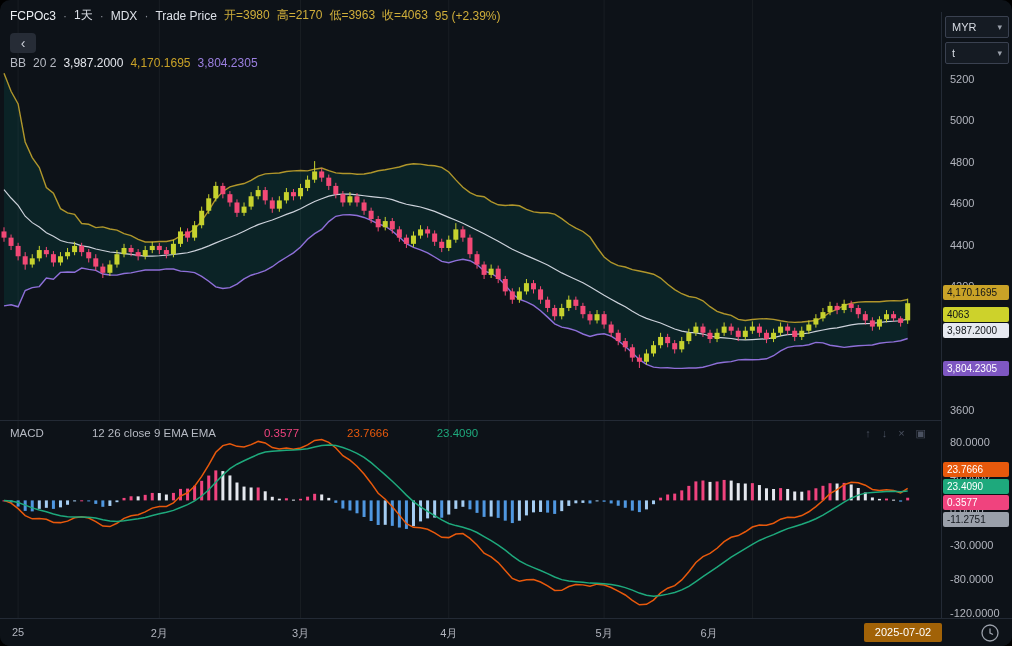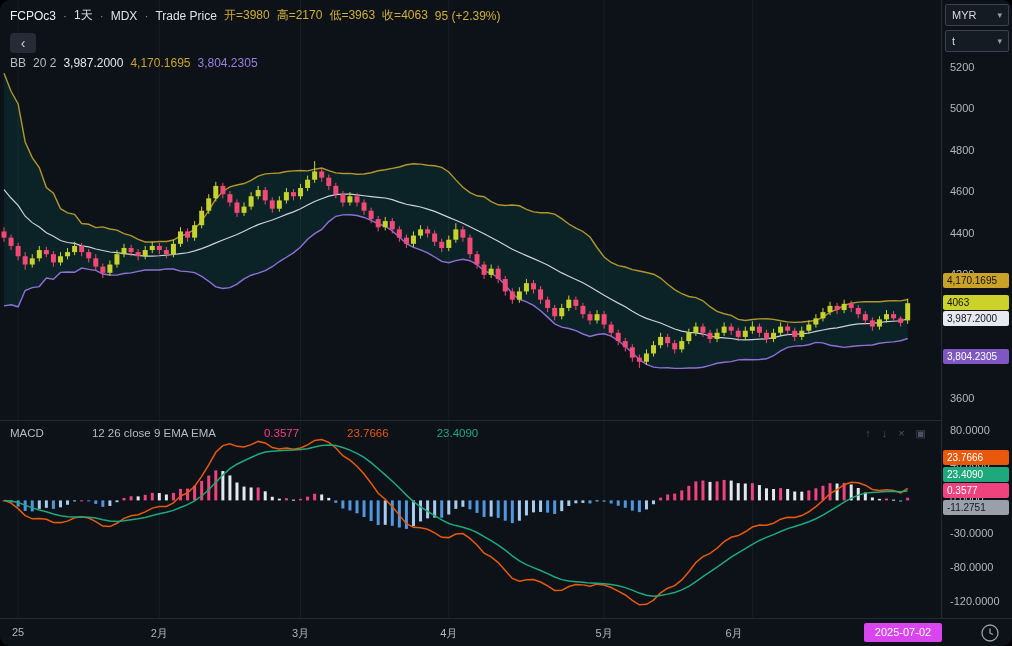--- a/index.html
+++ b/index.html
@@ -1,21 +1,21 @@
 <!DOCTYPE html>
 <html><head>
 <meta charset="utf-8">
 <style>
   html,body{margin:0;padding:0;background:#000;}
   .app{position:relative;width:1012px;height:646px;background:#0d1218;overflow:hidden;
        font-family:"Liberation Sans",sans-serif;color:#d1d4dc;border-radius:10px;}
   .price-pane{position:absolute;left:0;top:0;width:942px;height:420px;}
   .macd-pane{position:absolute;left:0;top:420px;width:942px;height:198px;border-top:1px solid #232a35;}
   .price-pane svg,.macd-pane svg{position:absolute;left:0;top:0;display:block;}
-  .right-axis{position:absolute;right:0;top:0;width:70px;height:618px;border-left:1px solid #232a35;background:#0d1218;z-index:2;}
+  .right-axis{position:absolute;right:0;top:12px;width:70px;height:618px;border-left:1px solid #232a35;background:#0d1218;z-index:2;}
   .time-axis{position:absolute;left:0;top:618px;width:1012px;height:28px;border-top:1px solid #232a35;background:#0d1218;z-index:3;}
   .legend{position:absolute;display:flex;gap:7px;align-items:center;z-index:4;white-space:nowrap;}
   .legend1{top:7px;left:10px;font-size:12px;color:#dde1e8;}
   .legend2{top:56px;left:10px;font-size:12px;}
   .macd-legend{top:6px;left:10px;font-size:11.5px;gap:48px;}
   .sym{color:#eceff3;}
   .dim{color:#868b94;}
   .dim2{color:#b6bac3;}
   .gold{color:#cfae3a;}
   .v-basis{color:#e3e6ec;}
@@ -28,21 +28,21 @@
             border-radius:4px;color:#cfd3dc;font-size:14px;line-height:18px;padding:0;z-index:4;cursor:pointer;}
   .pane-icons{position:absolute;top:6px;right:16px;display:flex;gap:11px;color:#4a5160;font-size:11px;z-index:4;}
   .tick{position:absolute;left:8px;font-size:11px;color:#b2b5be;z-index:1;}
   .tag{position:absolute;left:1px;right:3px;height:15px;line-height:15px;font-size:10px;padding:0 4px;
        border-radius:2px;z-index:3;text-align:left;}
   .axis-select{position:absolute;left:3px;right:3px;height:22px;background:#151b23;border:1px solid #3a4150;
        border-radius:2px;font-size:11px;color:#d6dae2;display:flex;align-items:center;
        justify-content:space-between;padding:0 6px;box-sizing:border-box;z-index:5;}
   .caret{color:#9aa0aa;font-size:9px;}
   .tlabel{position:absolute;top:7px;width:40px;text-align:center;font-size:11px;color:#b2b5be;}
-  .date-box{position:absolute;left:864px;top:4px;width:78px;height:19px;line-height:19px;background:#d946ef;
+  .date-box{position:absolute;left:864px;top:4px;width:78px;height:19px;line-height:19px;background:#a16207;
        color:#fff;font-size:11px;text-align:center;border-radius:2px;}
   .clock{position:absolute;right:12px;top:4px;width:20px;height:20px;}
   .watermark{position:absolute;right:5px;top:586px;font-family:"Liberation Serif",serif;font-size:30px;
        color:#a6abb5;letter-spacing:2px;z-index:6;opacity:.9;}
 </style>
 </head>
 <body>
 
 <div class="app">
 
@@ -530,21 +530,21 @@
       <div class="tag" style="top:499.5px;background:#9aa0aa;color:#14181f;z-index:6">-11.2751</div>
     </div>
 
   <div class="time-axis">
     <div id="time-labels">
         <div class="tlabel" style="left: -1.88px;">25</div>
         <div class="tlabel" style="left: 139.32px;">2月</div>
         <div class="tlabel" style="left: 280.52px;">3月</div>
         <div class="tlabel" style="left: 428.78px;">4月</div>
         <div class="tlabel" style="left: 584.1px;">5月</div>
-        <div class="tlabel" style="left: 714px;">6月</div>
+        <div class="tlabel" style="left: 689px;">6月</div>
       </div>
     <div class="date-box">2025-07-02</div>
     <span class="clock">
       <svg width="20" height="20" viewBox="0 0 20 20">
         <circle cx="10" cy="10" r="8" fill="none" stroke="#9aa0aa" stroke-width="1.3"></circle>
         <path d="M10 5.5 V10 L13 11.5" fill="none" stroke="#9aa0aa" stroke-width="1.3"></path>
       </svg>
     </span>
   </div>
 

